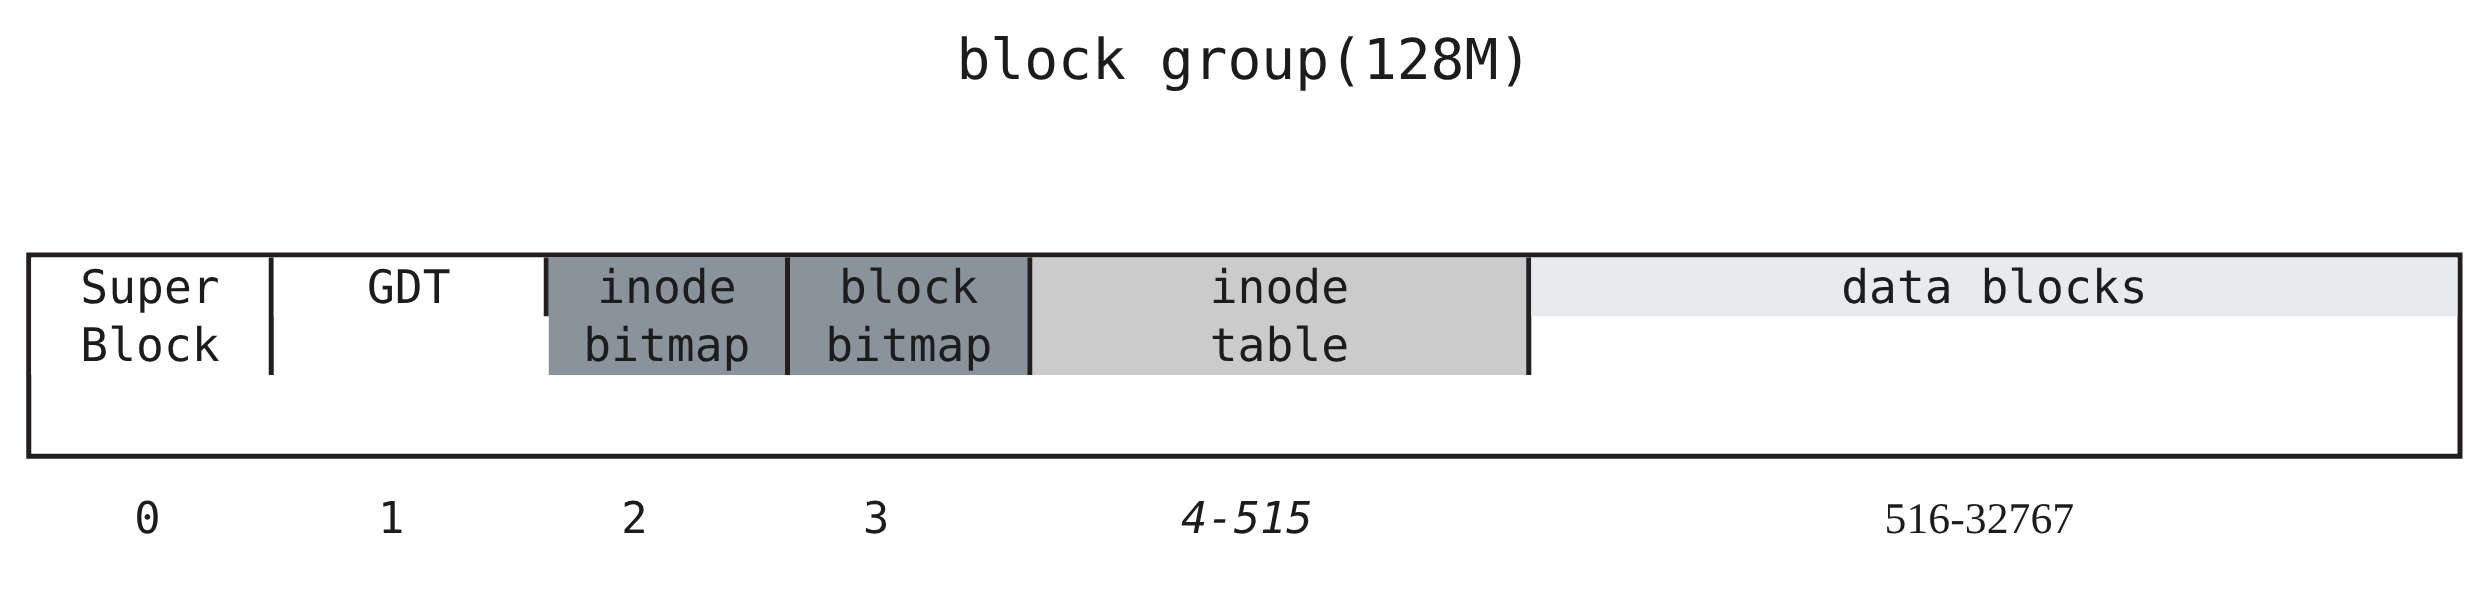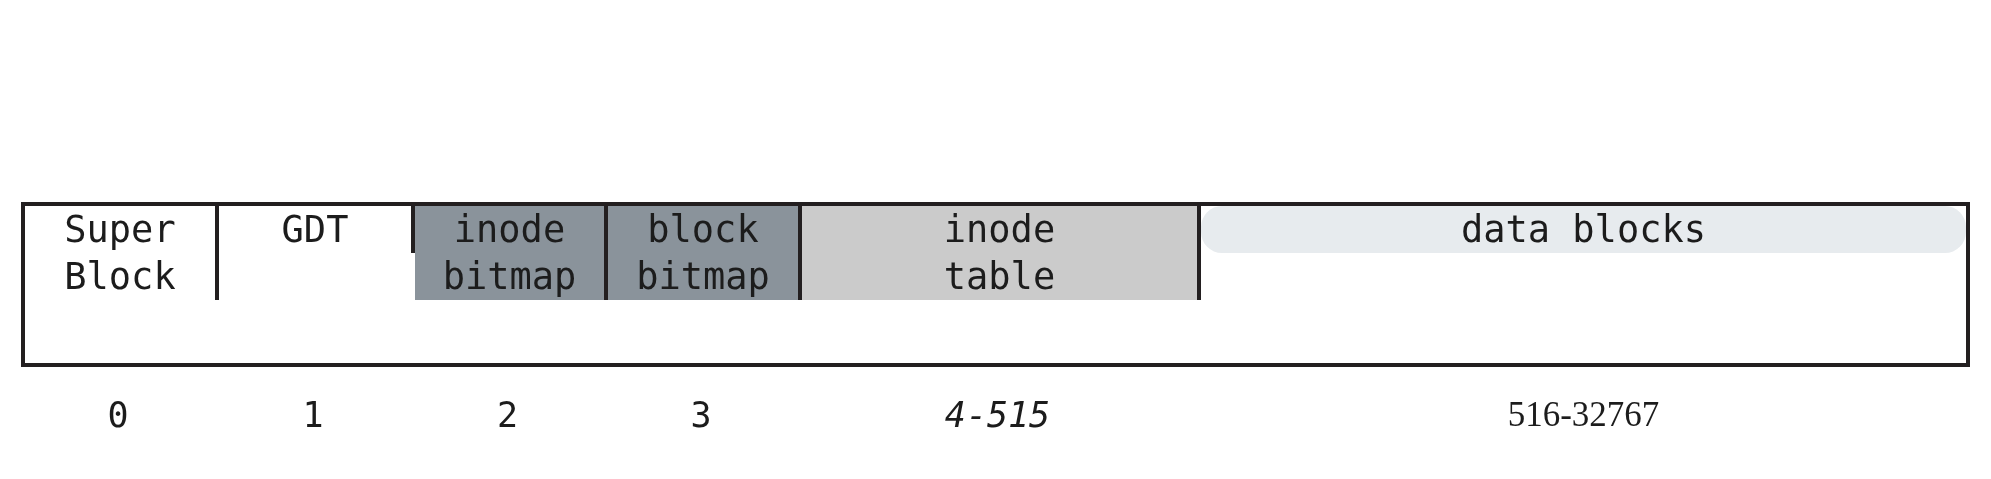--- a/index.html
+++ b/index.html
@@ -70,25 +70,25 @@
     border-right: none;
   }
 
   .seg-label {
     display: block;
     white-space: pre-line;
   }
 
   
   .seg-super   { width: 194px; }
-  .seg-gdt     { width: 196px; }
+  .seg-gdt     { width: 220px; }
   .seg-ibitmap { width: 193px; }
   .seg-bbitmap { width: 194px; }
   .seg-itable  { width: 399px; }
-  .seg-dblocks { flex: 1 1 auto; border-radius: 21px; }
+  .seg-dblocks { flex: 1 1 auto; }
 
   
   #block-numbers {
     position: absolute;
     left: 21px;
     top: 392px;
     width: 1949px;
     height: 60px;
     display: flex;
     flex-direction: row;
@@ -107,20 +107,21 @@
   .num-ibitmap { width: 193px; }
   .num-bbitmap { width: 194px; }
   .num-itable  { width: 399px; font-style: italic; }
   .num-dblocks { flex: 1 1 auto; font-family: Liberation Serif, serif; }
 </style>
 </head>
 <body style="background: rgb(255, 255, 255);">
 
 <div id="canvas" style="background: rgb(255, 255, 255);">
 
+  <div id="diagram-title">block group(128M)</div>
 
   <div id="blockgroup-bar">
 
     <div class="segment seg-super" style="background: rgb(255, 255, 255);">
       <span class="seg-label">Super
 Block</span>
     </div>
 
     <div class="segment seg-gdt" style="background: rgb(255, 255, 255);">
       <span class="seg-label">GDT</span>

